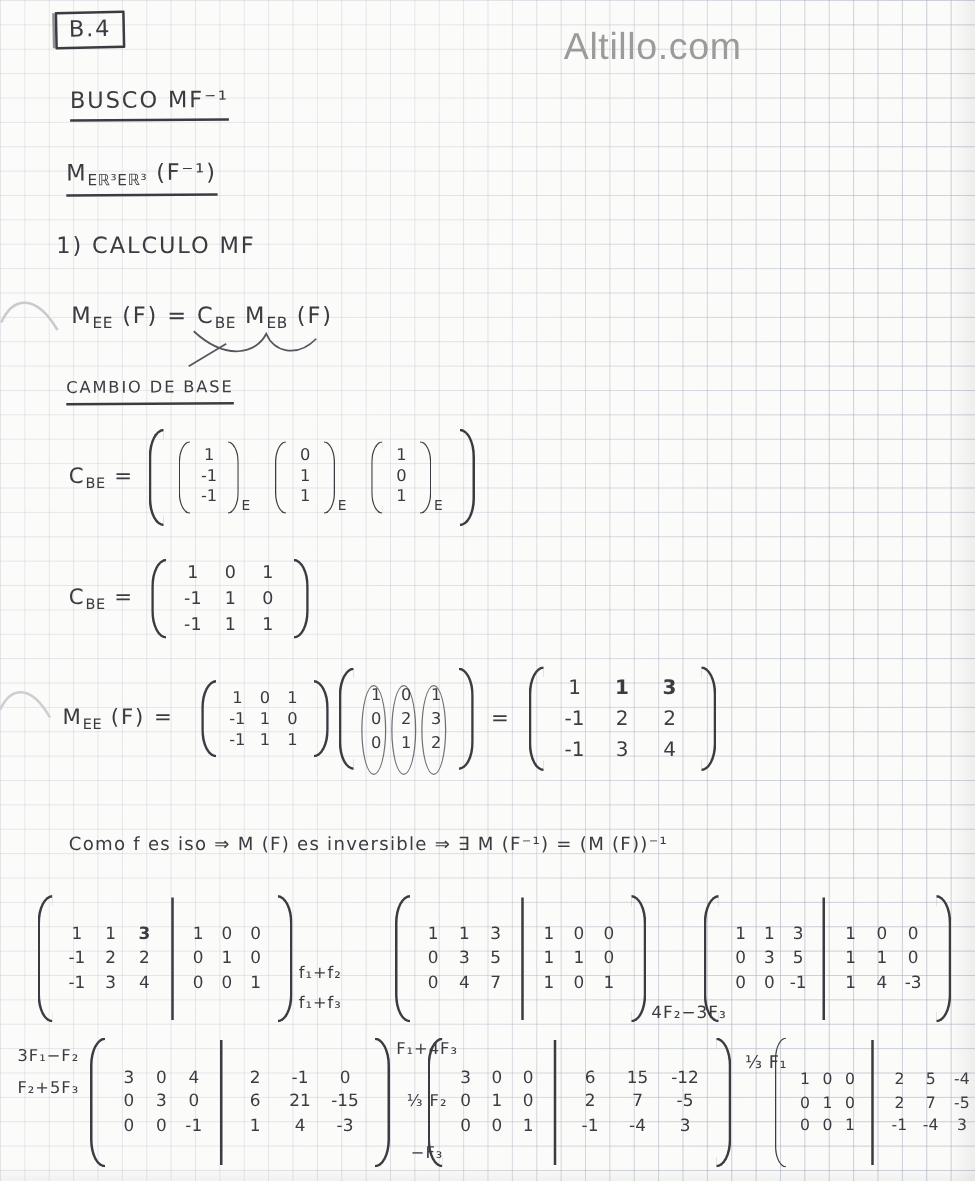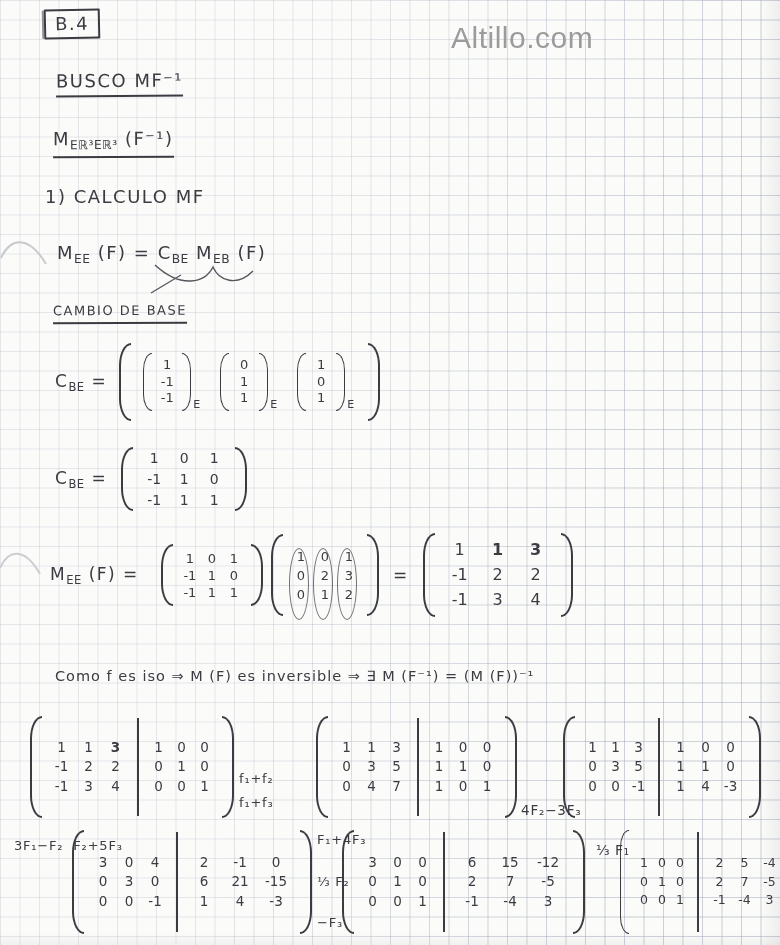--- a/index.html
+++ b/index.html
@@ -48,25 +48,25 @@
   .mat{position:absolute;display:flex;align-items:stretch;}
   .par{width:12px;border:2px solid var(--ink);flex:0 0 auto;}
   .par.l{border-right:none;border-radius:16px 0 0 16px / 30px 0 0 30px;margin-right:3px;}
   .par.r{border-left:none;border-radius:0 16px 16px 0 / 0 30px 30px 0;margin-left:3px;}
   .par.thin{border-width:1.6px;width:9px;}
   .mgrid{display:flex;flex-direction:column;justify-content:center;gap:6px;padding:7px 3px;}
   .mrow{display:flex;}
   .mcell{width:var(--cw,26px);text-align:center;line-height:1;}
   .ink-bold{font-weight:bold;}
   .mdiv{width:2px;background:var(--ink);margin:2px 5px;}
-  .ops{display:flex;flex-direction:column;font-size:13px;letter-spacing:.8px;margin-left:5px;}
+  .ops{display:flex;flex-direction:column;font-size:13px;letter-spacing:.8px;margin-left:5px;text-align:center;}
   .ops.two{justify-content:flex-end;gap:9px;padding-bottom:8px;}
   .ops.three{justify-content:space-between;padding:2px 0 4px 0;}
   .op-bottom{align-self:flex-end;margin:0 0 0 4px;font-size:13.5px;letter-spacing:.8px;white-space:nowrap;}
-  .pre-ops{position:absolute;display:flex;gap:10px;font-size:13px;letter-spacing:.8px;}
+  .pre-ops{position:absolute;display:flex;flex-direction:column;gap:10px;font-size:13px;letter-spacing:.8px;}
 
   
   .vecrow{position:absolute;display:flex;align-items:center;}
   .vec{display:flex;align-items:stretch;margin:0 9px;}
   .vgrid{display:flex;flex-direction:column;justify-content:center;gap:2px;padding:4px 2px;}
   .vcell{width:20px;text-align:center;font-size:13px;line-height:1.15;}
   .vsub{align-self:flex-end;font-size:11px;margin:0 2px 0 2px;}
 
   .circwrap{position:relative;}
   .oval{position:absolute;border:1.5px solid rgba(59,59,65,.72);border-radius:50%;

